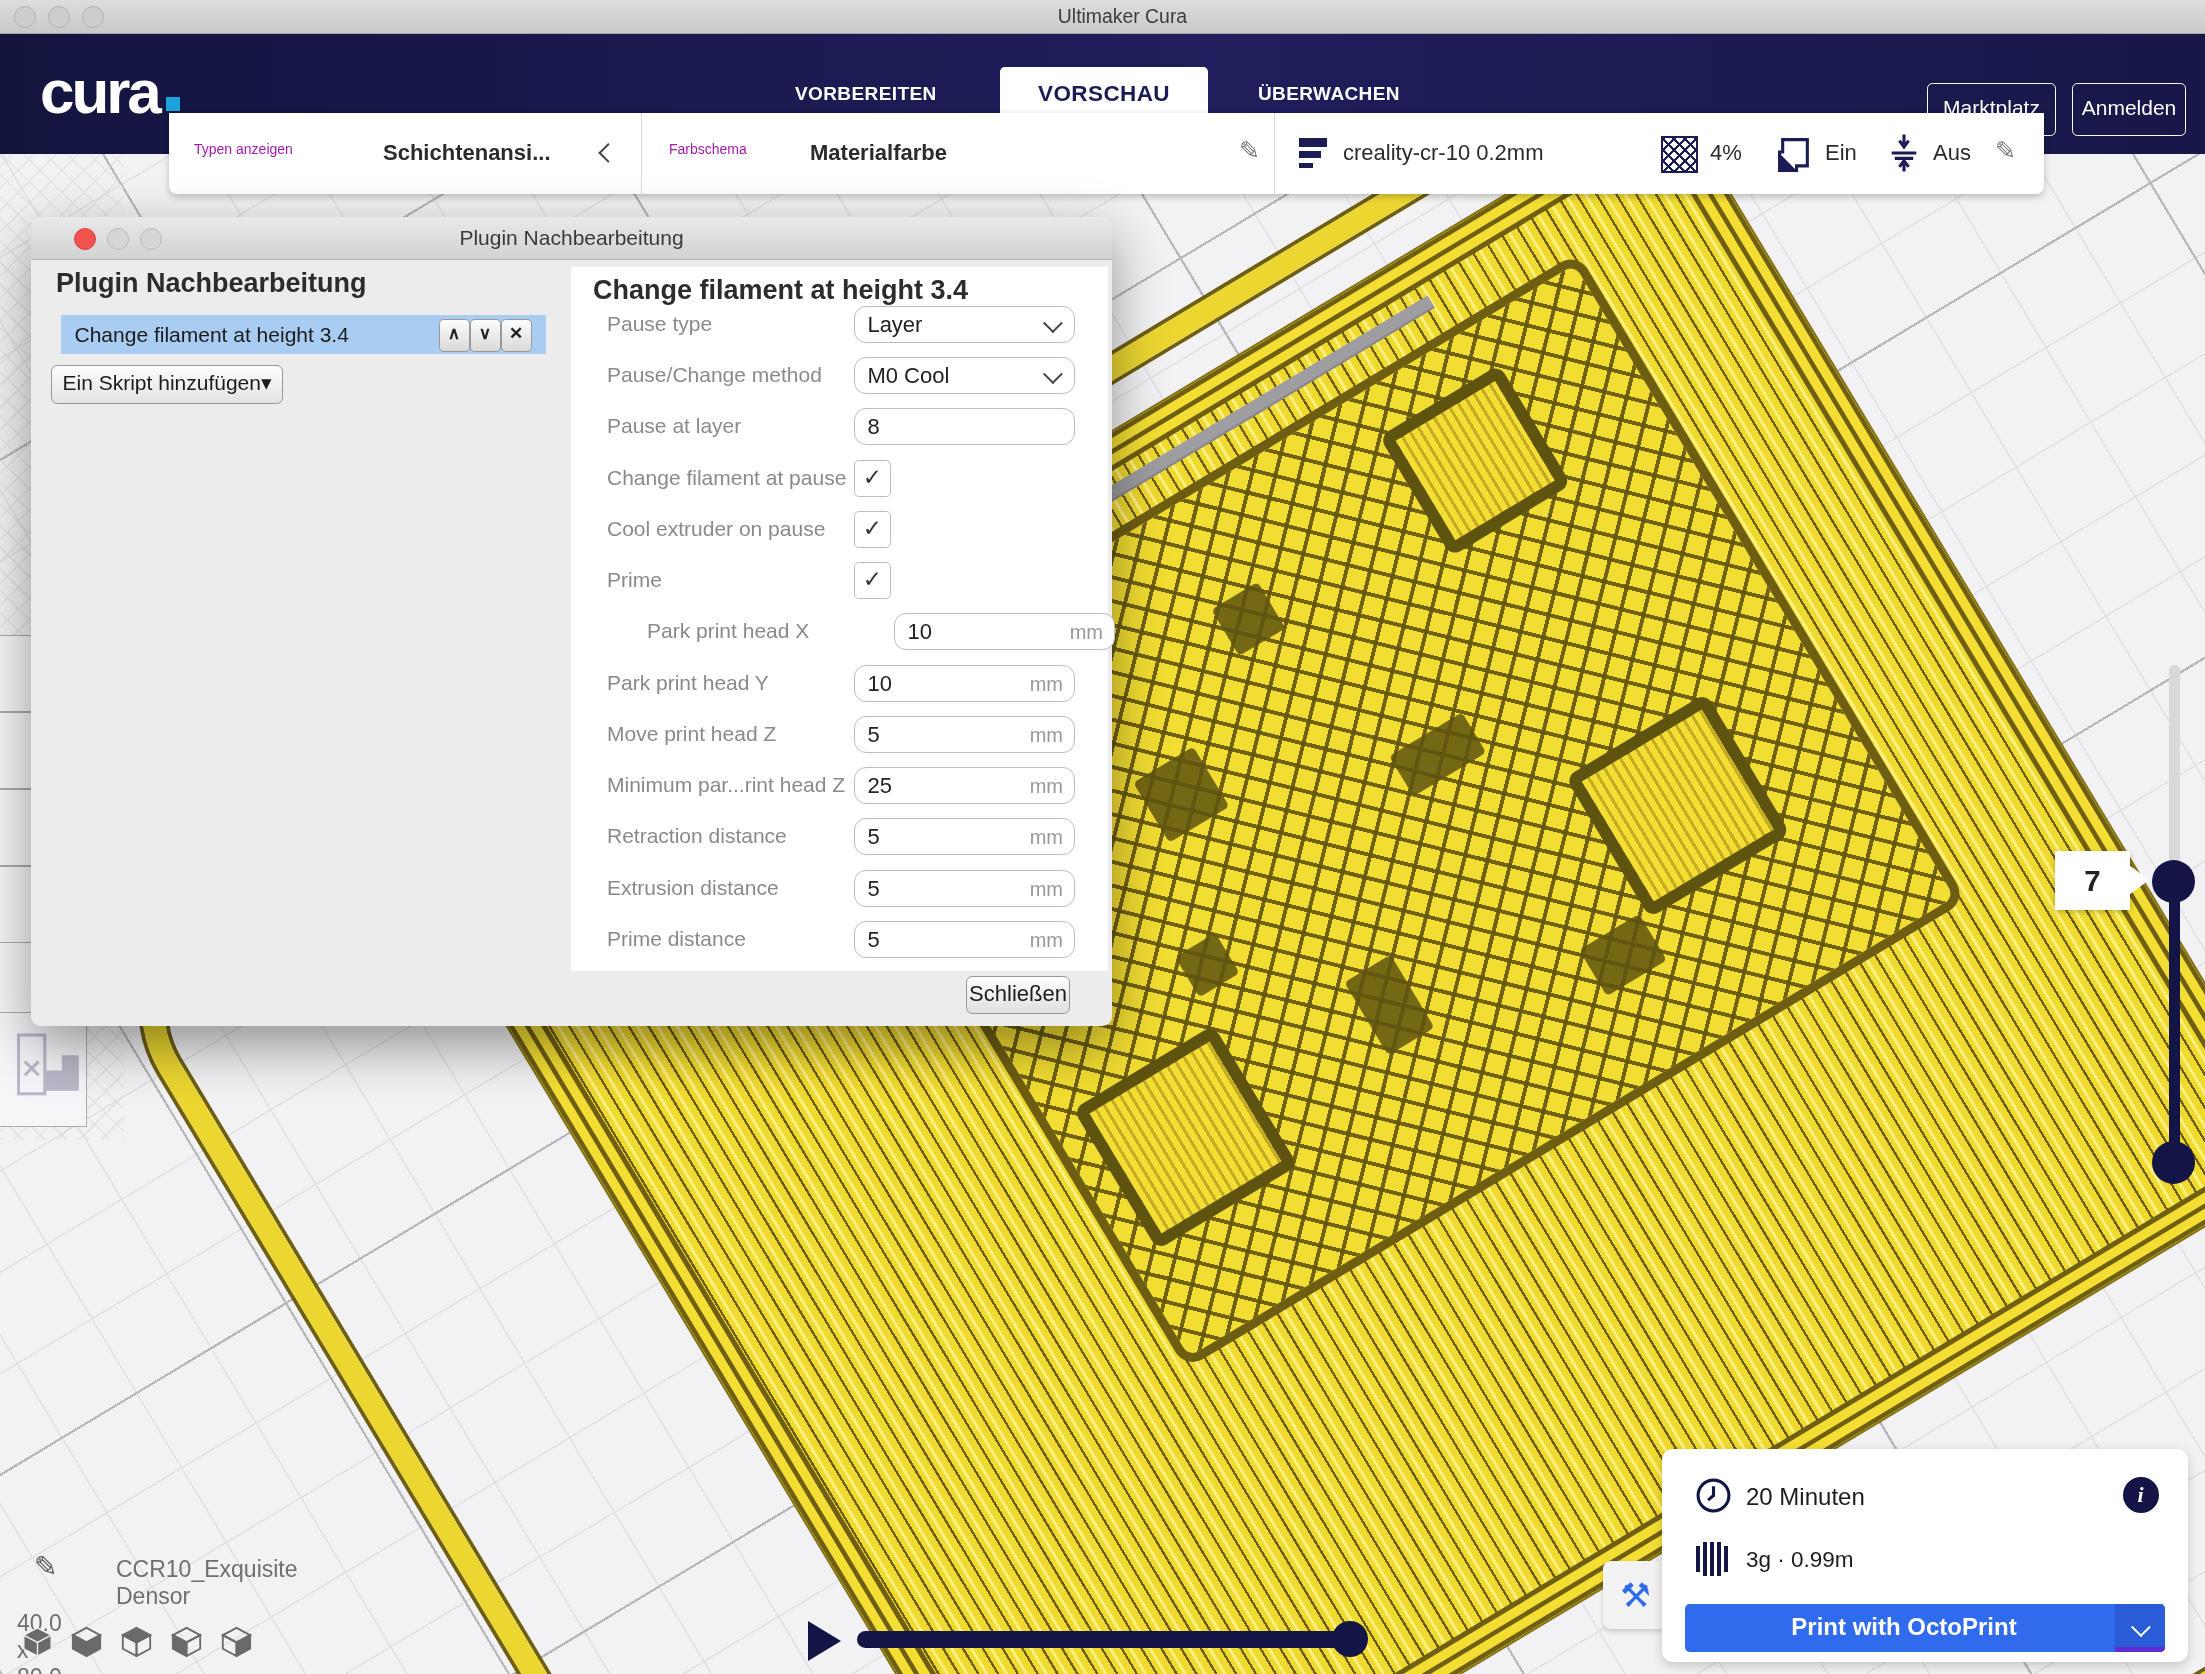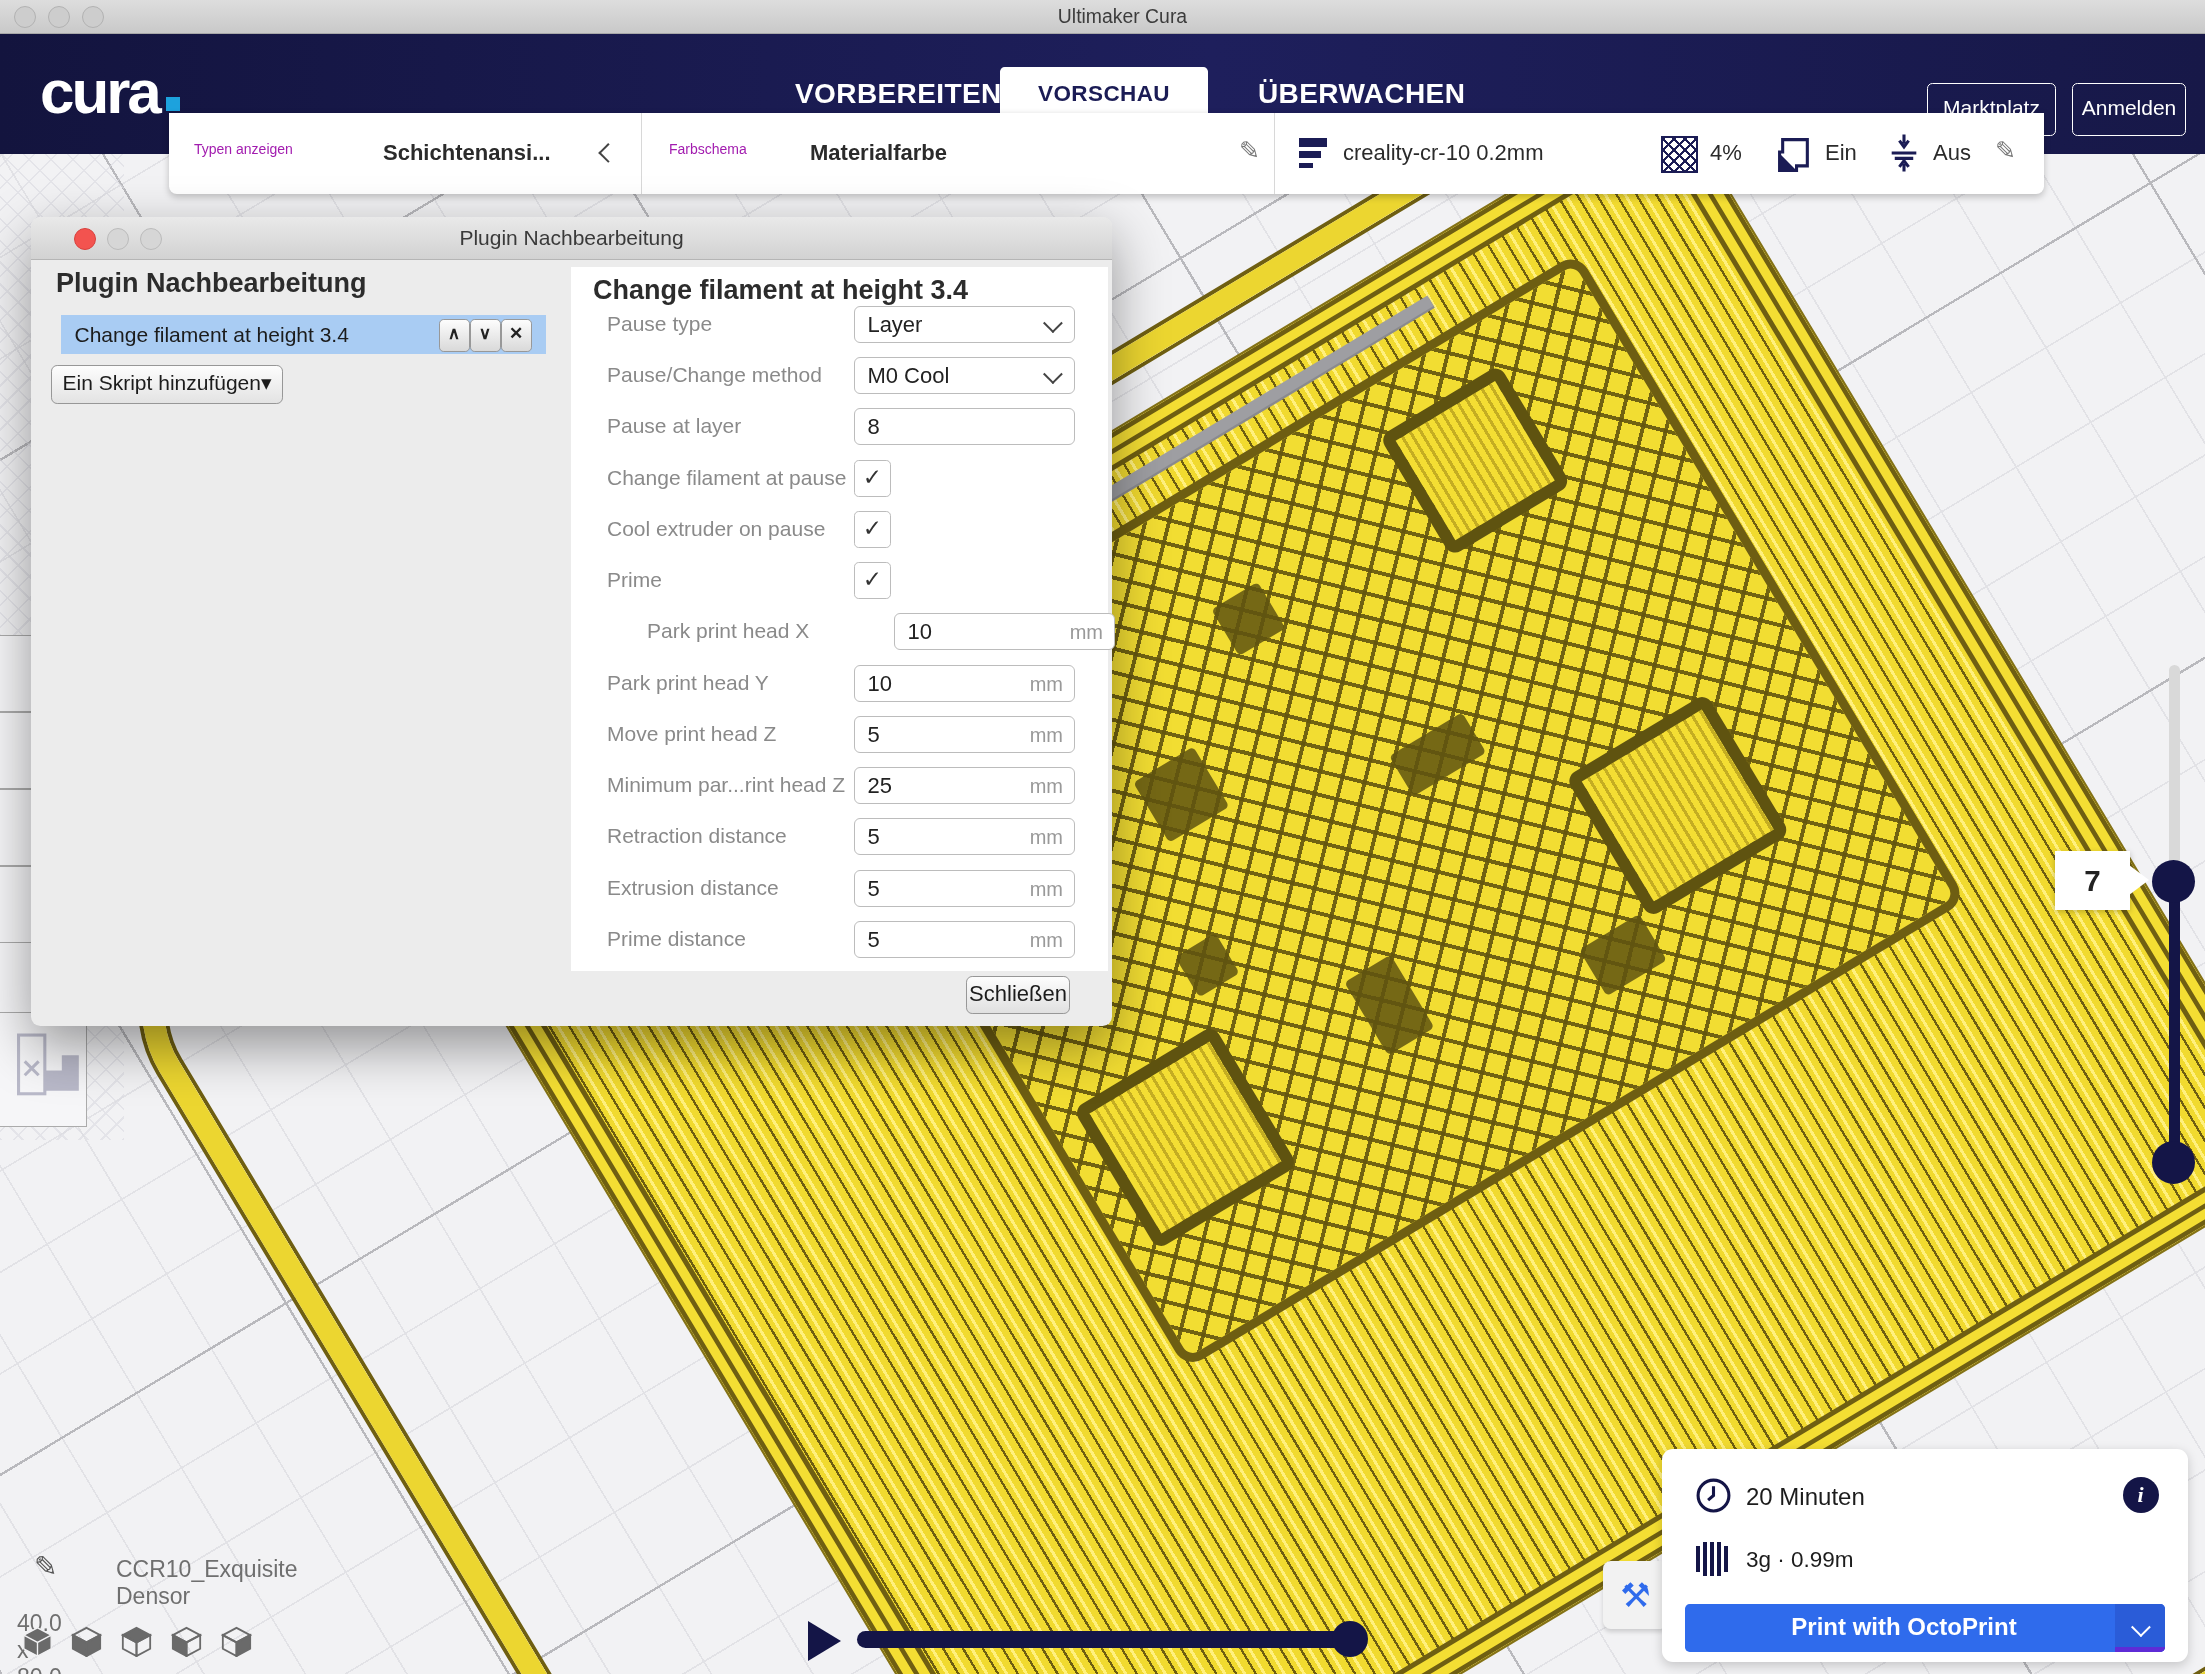--- a/index.html
+++ b/index.html
@@ -52,21 +52,21 @@
     background:#cdcdcd;border:0.8px solid #b2b2b2;}
 
   
   #header{position:absolute;left:0;top:33px;width:100%;height:121px;
     background:linear-gradient(90deg,#13143e,#1e1f5c 55%,#171848);z-index:6;}
   #logo{position:absolute;left:40px;top:23px;font-size:62px;font-weight:bold;
     color:#ffffff;letter-spacing:-3.1px;}
   #logo .dot{display:inline-block;width:14px;height:14px;background:#1da2dd;
     margin-left:7.8px;margin-bottom:1.6px;}
   .tab{position:absolute;top:0;height:121px;line-height:121px;color:#ffffff;
-    font-size:28px;font-weight:bold;letter-spacing:0.4px;}
+    font-size:19px;font-weight:bold;letter-spacing:0.4px;}
   .tab-active{position:absolute;background:#ffffff;color:#1b1c55;border-radius:4.7px;
     top:34px;height:53px;line-height:53px;text-align:center;font-size:22.5px;
     font-weight:bold;letter-spacing:0.4px;}
   .hbtn{position:absolute;top:50px;height:51px;line-height:48px;border:1.6px solid #ffffff;
     border-radius:5.4px;color:#ffffff;font-size:21px;text-align:center;}
 
   
   #toolcard{position:absolute;left:169px;top:113px;width:1875px;height:81px;
     background:#ffffff;border-radius:0 0 7.8px 7.8px;
     box-shadow:0 2.3px 7.8px rgba(0,0,0,.22);z-index:6;}
@@ -103,21 +103,21 @@
     border-radius:4.7px;font-size:17px;font-weight:bold;color:#222;text-align:center;
     line-height:28px;}
   #add-script{position:absolute;left:20px;top:148px;width:230px;height:37px;
     background:linear-gradient(#fdfdfd,#e3e3e3);border:1.6px solid #979797;border-radius:6.2px;
     font-size:21px;color:#1c1c1c;text-align:center;line-height:34px;}
   #settings-card{position:absolute;left:540px;top:50px;width:537px;height:704px;background:#ffffff;}
   #settings-heading{position:absolute;left:22px;top:7.8px;font-size:27px;font-weight:bold;color:#2c2c2c;}
   .frow{position:absolute;left:0;width:100%;height:37px;}
   .flabel{position:absolute;left:36px;top:6.2px;font-size:21px;color:#8a8a8a;}
   .fctrl{position:absolute;left:283px;top:0;width:221px;height:37px;background:#fff;
-    border:1.6px solid #bcbcbc;border-radius:6px;box-sizing:border-box;}
+    border:1.6px solid #bcbcbc;border-radius:12px;box-sizing:border-box;}
   .fctrl .val{position:absolute;left:12.4px;top:5.4px;font-size:22px;color:#222;}
   .fctrl .unit{position:absolute;right:11px;top:7px;font-size:20px;color:#999;}
   .fctrl .sel-chev{position:absolute;right:14px;top:9.3px;}
   .fcheck{position:absolute;left:283px;top:0;width:37px;height:37px;background:#fff;
     border:1.6px solid #bcbcbc;border-radius:4.7px;box-sizing:border-box;
     font-size:23px;color:#333;text-align:center;line-height:33px;}
   #close-btn{position:absolute;left:935px;top:759px;width:102px;height:36px;
     background:linear-gradient(#fdfdfd,#e0e0e0);border:1.6px solid #979797;border-radius:6.2px;
     font-size:22px;color:#1c1c1c;text-align:center;line-height:33px;}
 

